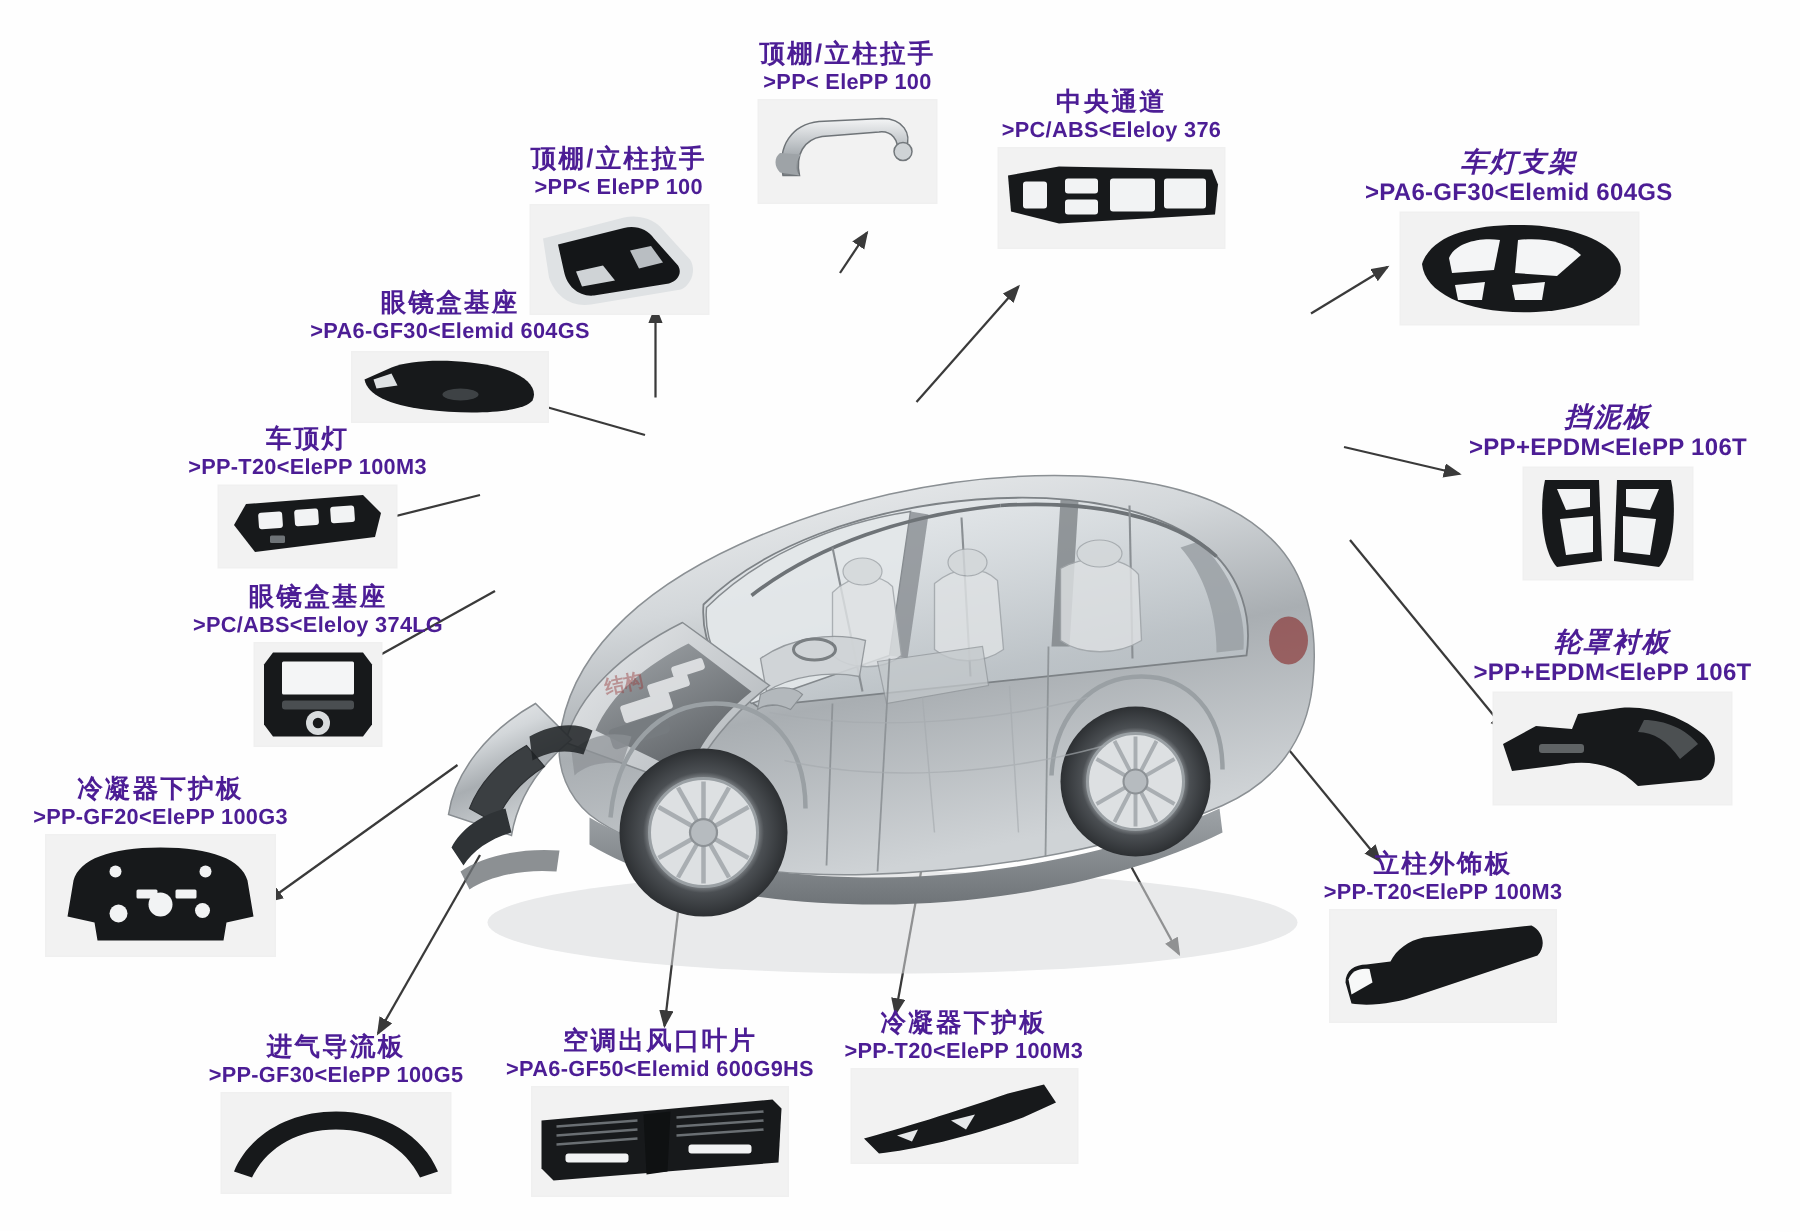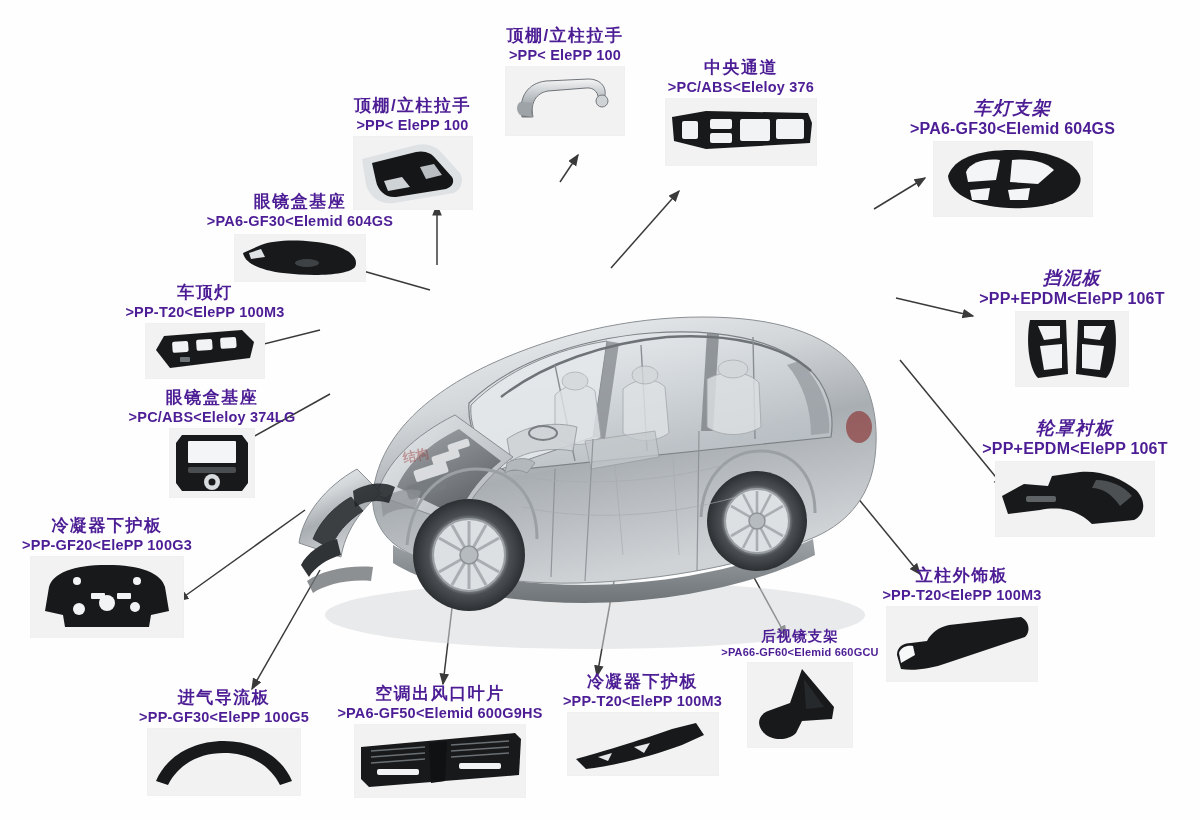--- a/index.html
+++ b/index.html
@@ -448,33 +448,20 @@
     </div>
     <div class="thumb" style="width:150px;height:74px;">
       <svg viewBox="0 0 150 74" xmlns="http://www.w3.org/2000/svg">
         <path d="M134,10 C142,14 144,24 138,30 L60,56 C44,62 26,64 14,62
                  L10,48 C10,40 16,36 24,36 L40,34 C44,26 52,20 62,18 Z" fill="#17191b"></path>
         <path d="M12,46 C14,40 20,38 26,39 L28,48 L14,56 Z" fill="#f7f8f8"></path>
       </svg>
     </div>
   </div>
 
-  <div class="callout sm" style="left:710px;top:628px;width:180px;">
-    <div class="cap">
-      <span class="zh">后视镜支架</span>
-      <span class="mat">&gt;PA66-GF60&lt;Elemid 660GCU</span>
-    </div>
-    <div class="thumb" style="width:104px;height:84px;">
-      <svg viewBox="0 0 104 84" xmlns="http://www.w3.org/2000/svg">
-        <path d="M54,6 L86,44 L84,56 L54,58 L48,70 C40,78 24,78 16,70
-                 C8,62 10,52 20,48 L42,40 Z" fill="#17191b"></path>
-        <path d="M56,16 L76,44 L58,46 Z" fill="#2d3133" opacity="0.7"></path>
-      </svg>
-    </div>
-  </div>
 
   <div class="callout" style="left:545px;top:672px;width:195px;">
     <div class="cap">
       <span class="zh">冷凝器下护板</span>
       <span class="mat">&gt;PP-T20&lt;ElePP 100M3</span>
     </div>
     <div class="thumb" style="width:150px;height:62px;">
       <svg viewBox="0 0 150 62" xmlns="http://www.w3.org/2000/svg">
         <path d="M8,46 C30,40 70,28 104,16 L128,10 L136,22 L114,32
                  C82,44 40,54 18,56 Z" fill="#17191b"></path>

